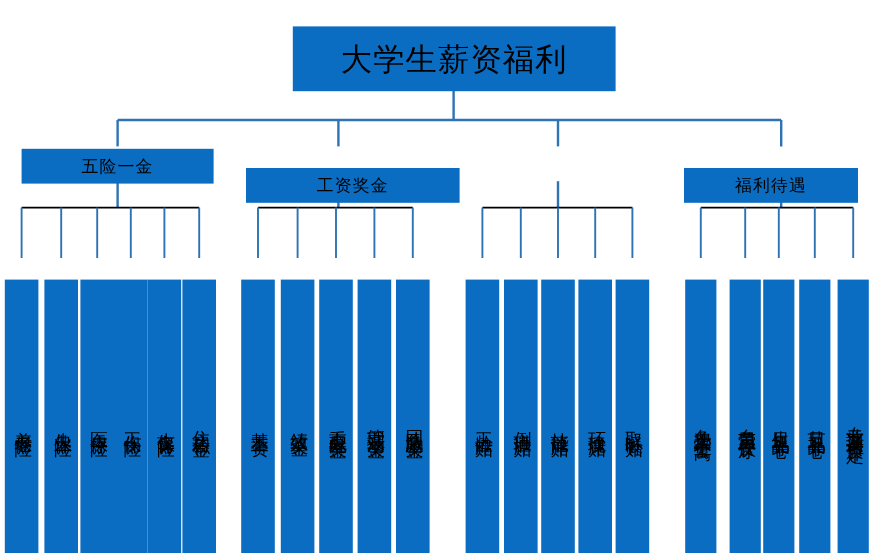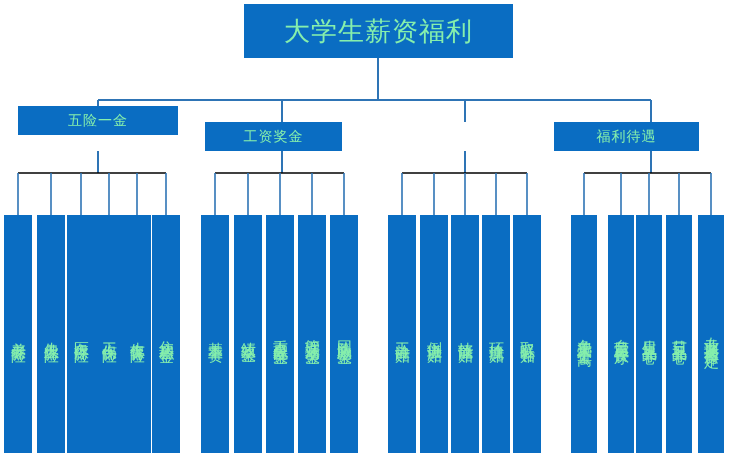--- a/index.html
+++ b/index.html
@@ -9,43 +9,44 @@
     font-family:"Liberation Sans","DejaVu Sans",sans-serif;
     overflow:hidden;
   }
   #chart{position:relative;width:731px;height:461px;}
 
   svg.connectors{position:absolute;left:0;top:0;width:731px;height:461px;pointer-events:none;}
 
   .box{
     position:absolute;
     background:#0a6dc2;
-    color:#86efac;
+    color:#000000;
     box-sizing:border-box;
     display:flex;
     align-items:center;
     justify-content:center;
     text-align:right;
+    margin-top:18px;
   }
 
   .title-box{
     left:244px;top:4px;width:269px;height:54px;
     font-size:26px;
     letter-spacing:1px;
   }
 
   .l2-box{
     height:29px;
     font-size:14px;
     letter-spacing:1px;
   }
   .l2-0{left:18px;top:106px;width:160px;}
-  .l2-1{left:205px;top:122px;width:137px;}
+  .l2-1{left:205px;top:122px;width:178px;}
   .l2-2{left:390px;top:122px;width:150px;}
-  .l2-3{left:554px;top:122px;width:145px;}
+  .l2-3{left:570px;top:122px;width:145px;}
 
   .leaf{
     top:215px;height:238px;
     writing-mode:vertical-rl;
     text-orientation:upright;
     font-size:15px;
     line-height:1.12;
     letter-spacing:2px;
     padding-top:6px;
     padding-bottom:6px;

